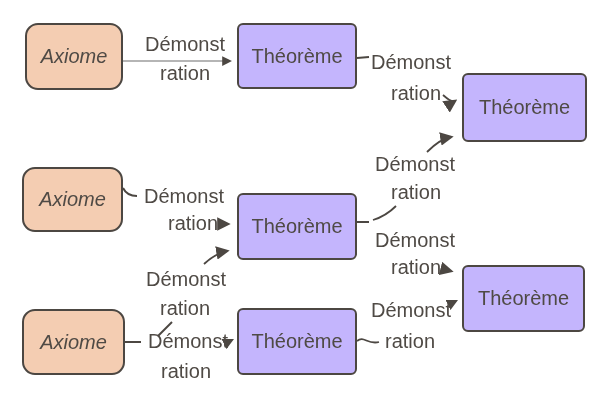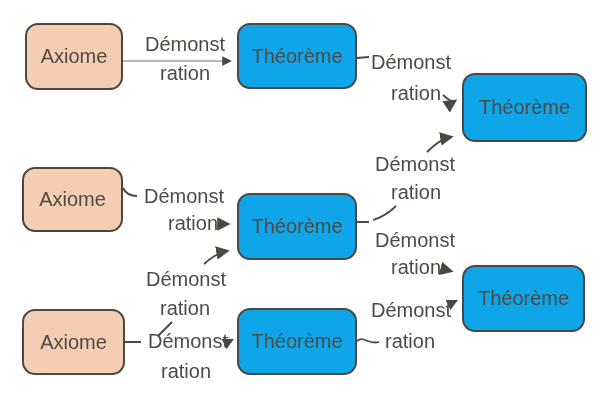--- a/index.html
+++ b/index.html
@@ -8,22 +8,22 @@
     position:relative; width:600px; height:400px; overflow:hidden;
     background:#ffffff;
   }
   .wires{position:absolute; left:0; top:0; width:600px; height:400px;}
   .node{
     position:absolute; box-sizing:border-box;
     border:2.2px solid #4c4742; border-radius:13px;
     display:flex; align-items:center; justify-content:center;
     font-size:20px; color:#4f4a45;
   }
-  .node.axiome{background:#f4cdb2;}
-  .node.theoreme{background:#0ea5e9;}
+  .node.axiome{background:#f4cdb2;font-style:italic;}
+  .node.theoreme{background:#c4b5fd;border-radius:6px;}
   .edge-label-line{
     position:absolute; transform:translateX(-50%);
     font-size:20px; line-height:24px; color:#4f4a45; white-space:nowrap;
   }
 </style>
 </head>
 <body>
 
 <div class="canvas">
 

